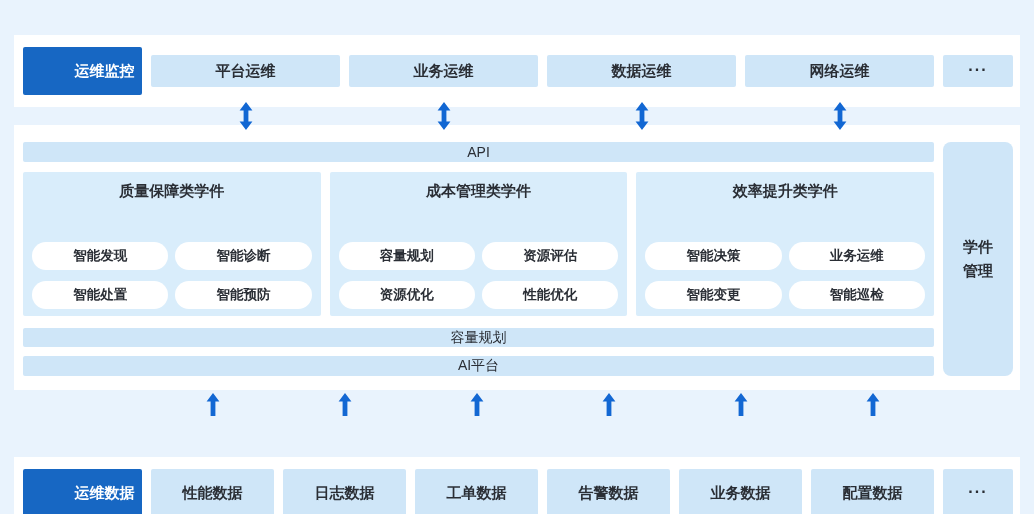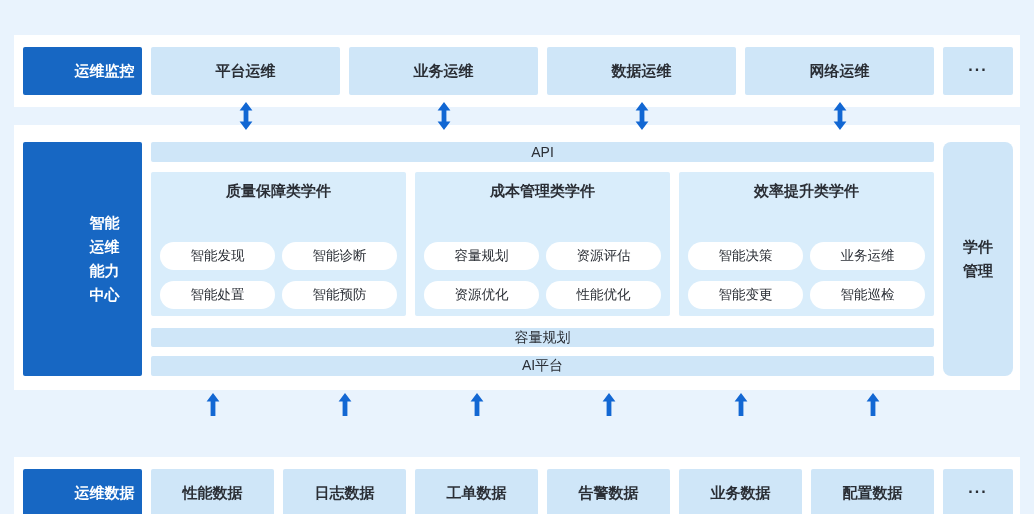--- a/index.html
+++ b/index.html
@@ -43,21 +43,21 @@
   .lite-box {
     background:#cfe6f8;
     border-radius:2px;
     display:flex;
     align-items:center;
     justify-content:center;
     font-size:15px;
     font-weight:600;
     flex:1 1 0;
   }
-  .band-top .lite-box { height:48px; }
+  .band-top .lite-box { height:32px; }
   .band-bottom .lite-box { height:49px; }
 
   .more-box { flex:0 0 70px; font-size:16px; font-weight:700; letter-spacing:2px; }
   .more-box span { display:inline-block; transform:translateY(-28%); }
 
   
   .mid-label { flex:0 0 119px; line-height:24px; }
   .mid-right {
     flex:0 0 70px;
     background:#cfe6f8;
@@ -107,21 +107,21 @@
     row-gap:11px;
   }
   .g-item {
     background:#ffffff;
     border-radius:14px;
     height:28px;
     display:flex;
     align-items:center;
     justify-content:center;
     font-size:13.5px;
-    font-weight:400;
+    font-weight:700;
   }
 
   
   .gap-row {
     width:1006px;
     display:flex;
     gap:9px;
     padding:0 7px 0 9px;
     position:relative;
     z-index:2;
@@ -170,28 +170,20 @@
       </div>
     <div class="cell">
         <svg width="14" height="28" viewBox="0 0 14 28">
           <path class="arrow-fill" d="M7 0 L13.4 8.6 L9.4 8.6 L9.4 19.4 L13.4 19.4 L7 28 L0.6 19.4 L4.6 19.4 L4.6 8.6 L0.6 8.6 Z"></path>
         </svg>
       </div>
     <div class="sp-r"></div>
   </div>
 
   <div class="band band-mid">
-    <div class="dark-box mid-label">
-      <div>
-        <div>智能</div>
-        <div>运维</div>
-        <div>能力</div>
-        <div>中心</div>
-      </div>
-    </div>
 
     <div class="mid-center">
       <div class="bar bar-api">API</div>
 
       <div class="groups">
         <div class="group">
           <div class="group-title">质量保障类学件</div>
           <div class="group-grid">
             <div class="g-item">智能发现</div>
             <div class="g-item">智能诊断</div>

